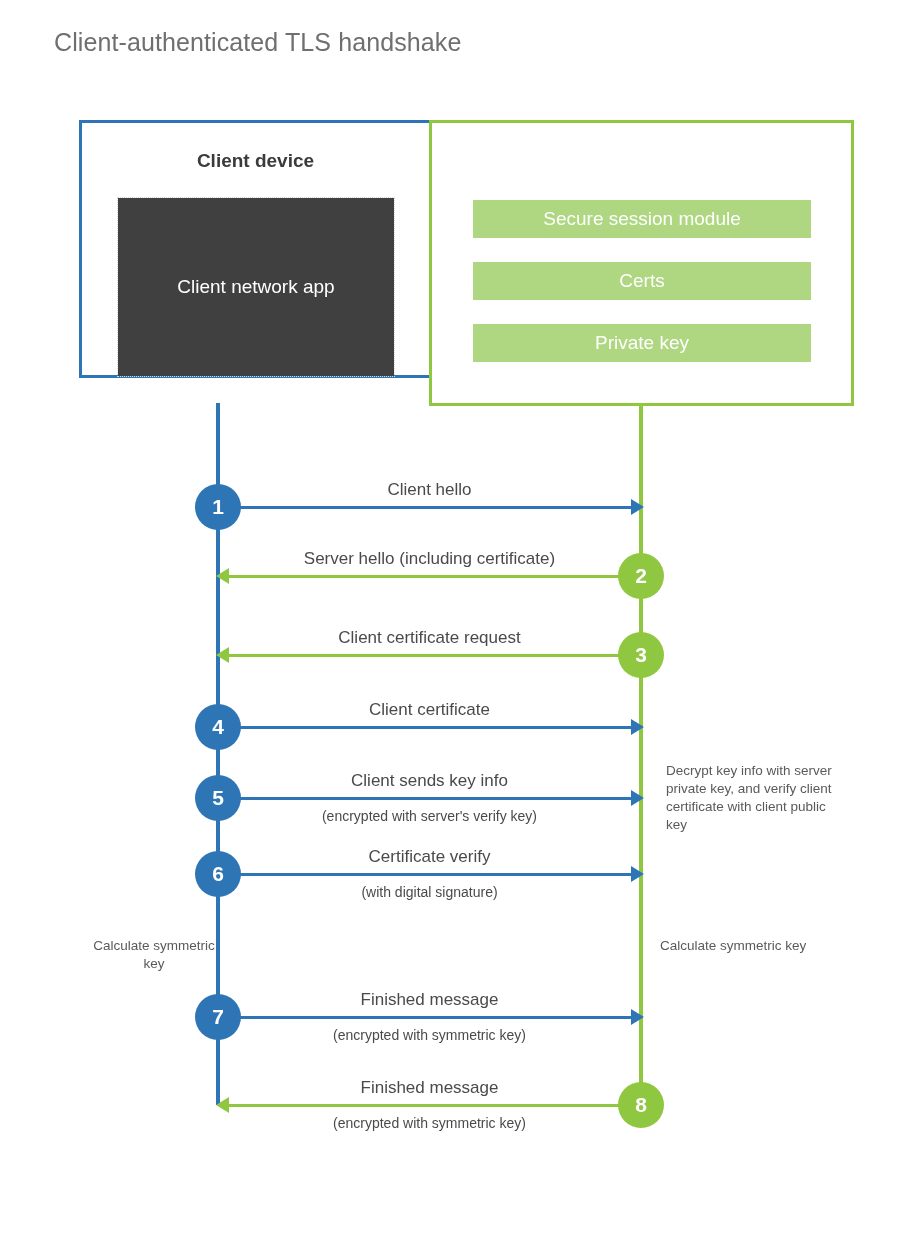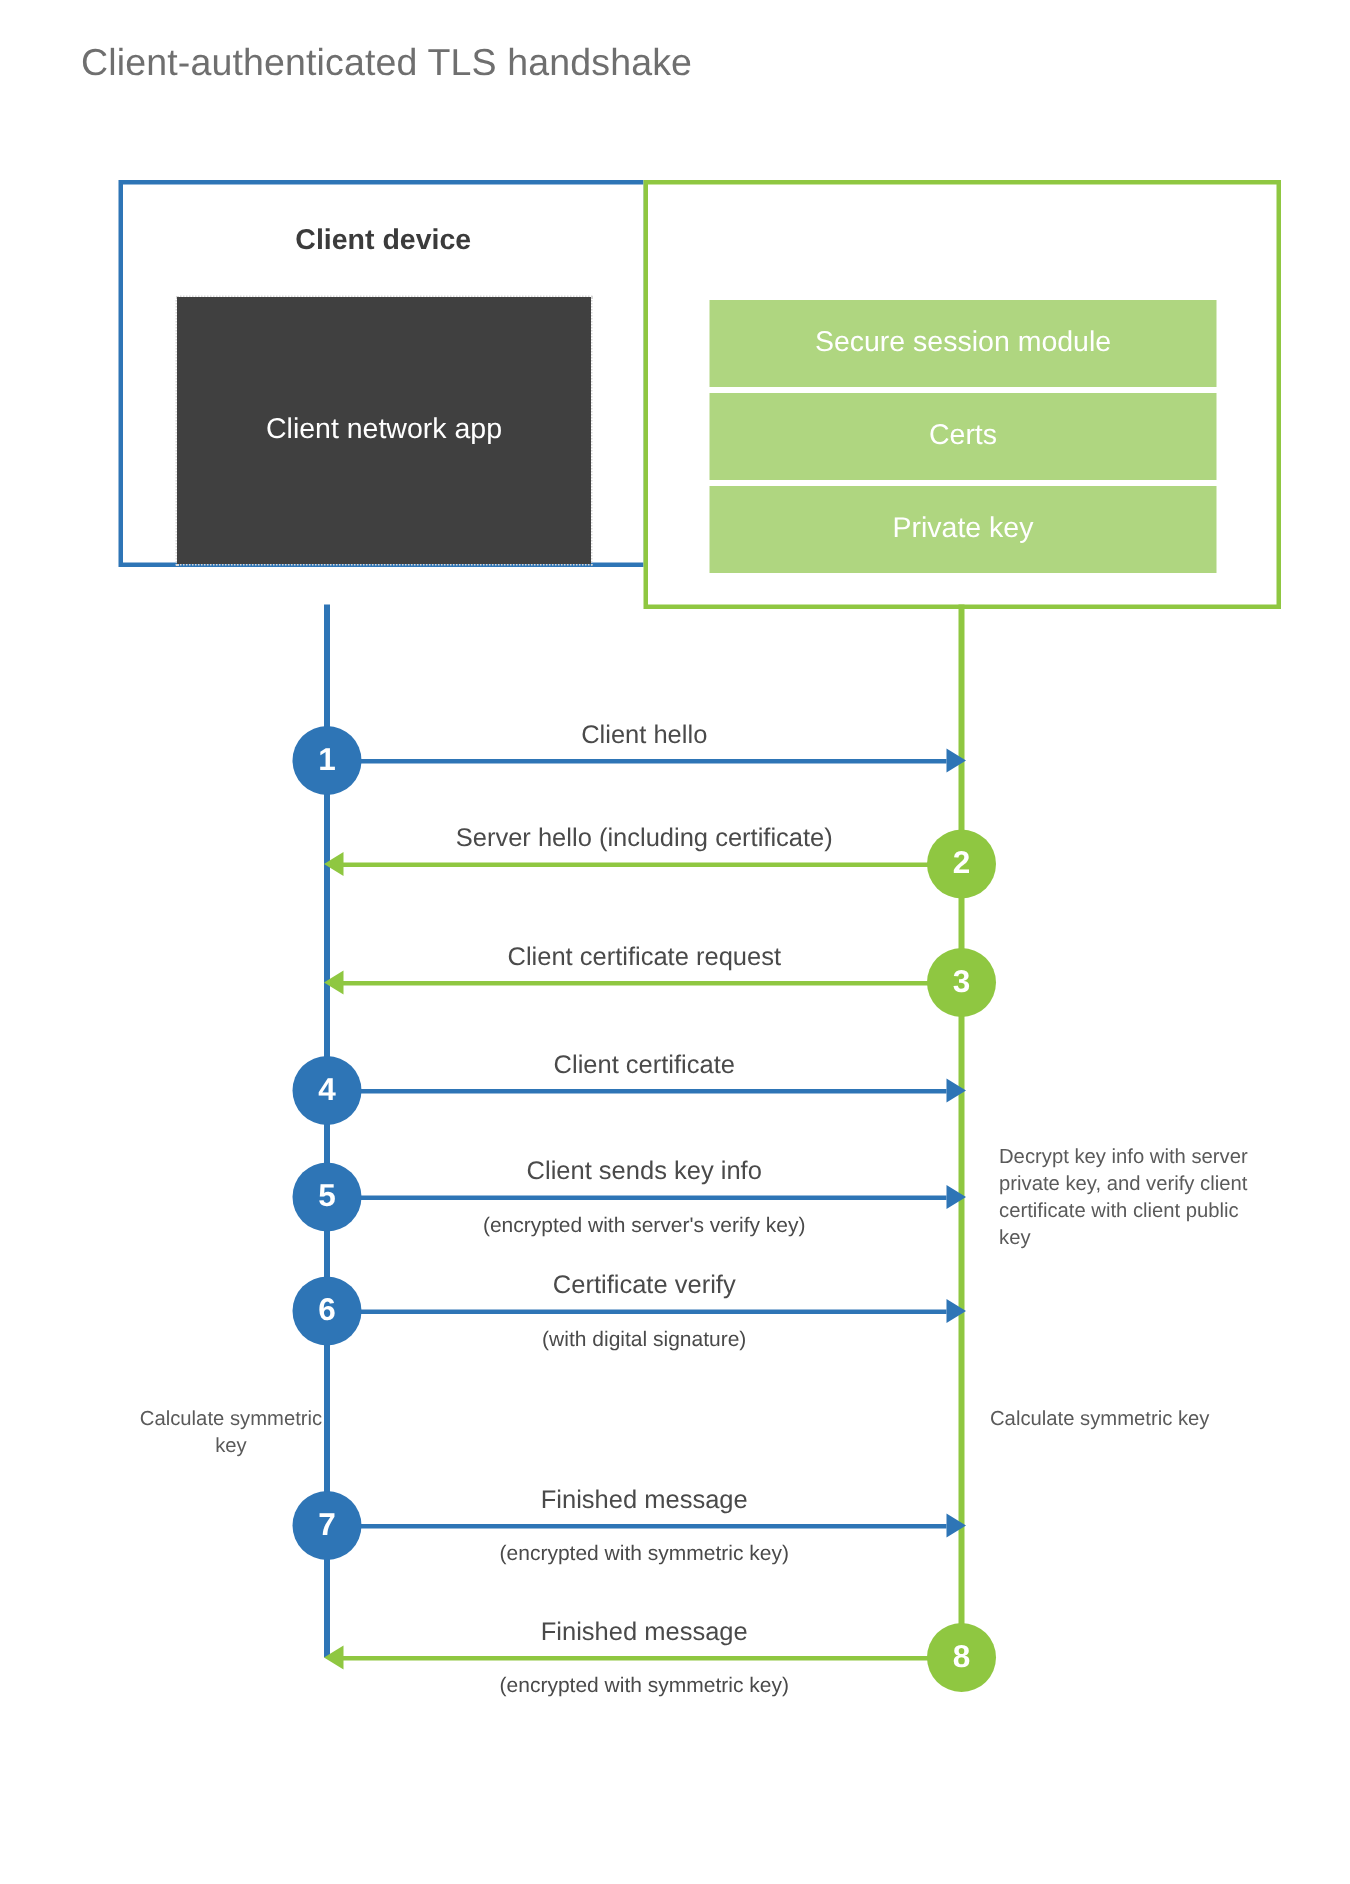--- a/index.html
+++ b/index.html
@@ -75,21 +75,21 @@
     display: flex;
     align-items: center;
     justify-content: center;
     text-align: center;
     outline: 1px dotted #d8d8d8;
   }
   .server-block {
     position: absolute;
     left: 41px;
     width: 338px;
-    height: 58px;
+    height: 38px;
     background: #afd680;
     color: #ffffff;
     font-size: 19px;
     display: flex;
     align-items: center;
     justify-content: center;
     text-align: center;
   }
   #server-block-0 { top: 77px; }
   #server-block-1 { top: 139px; }

